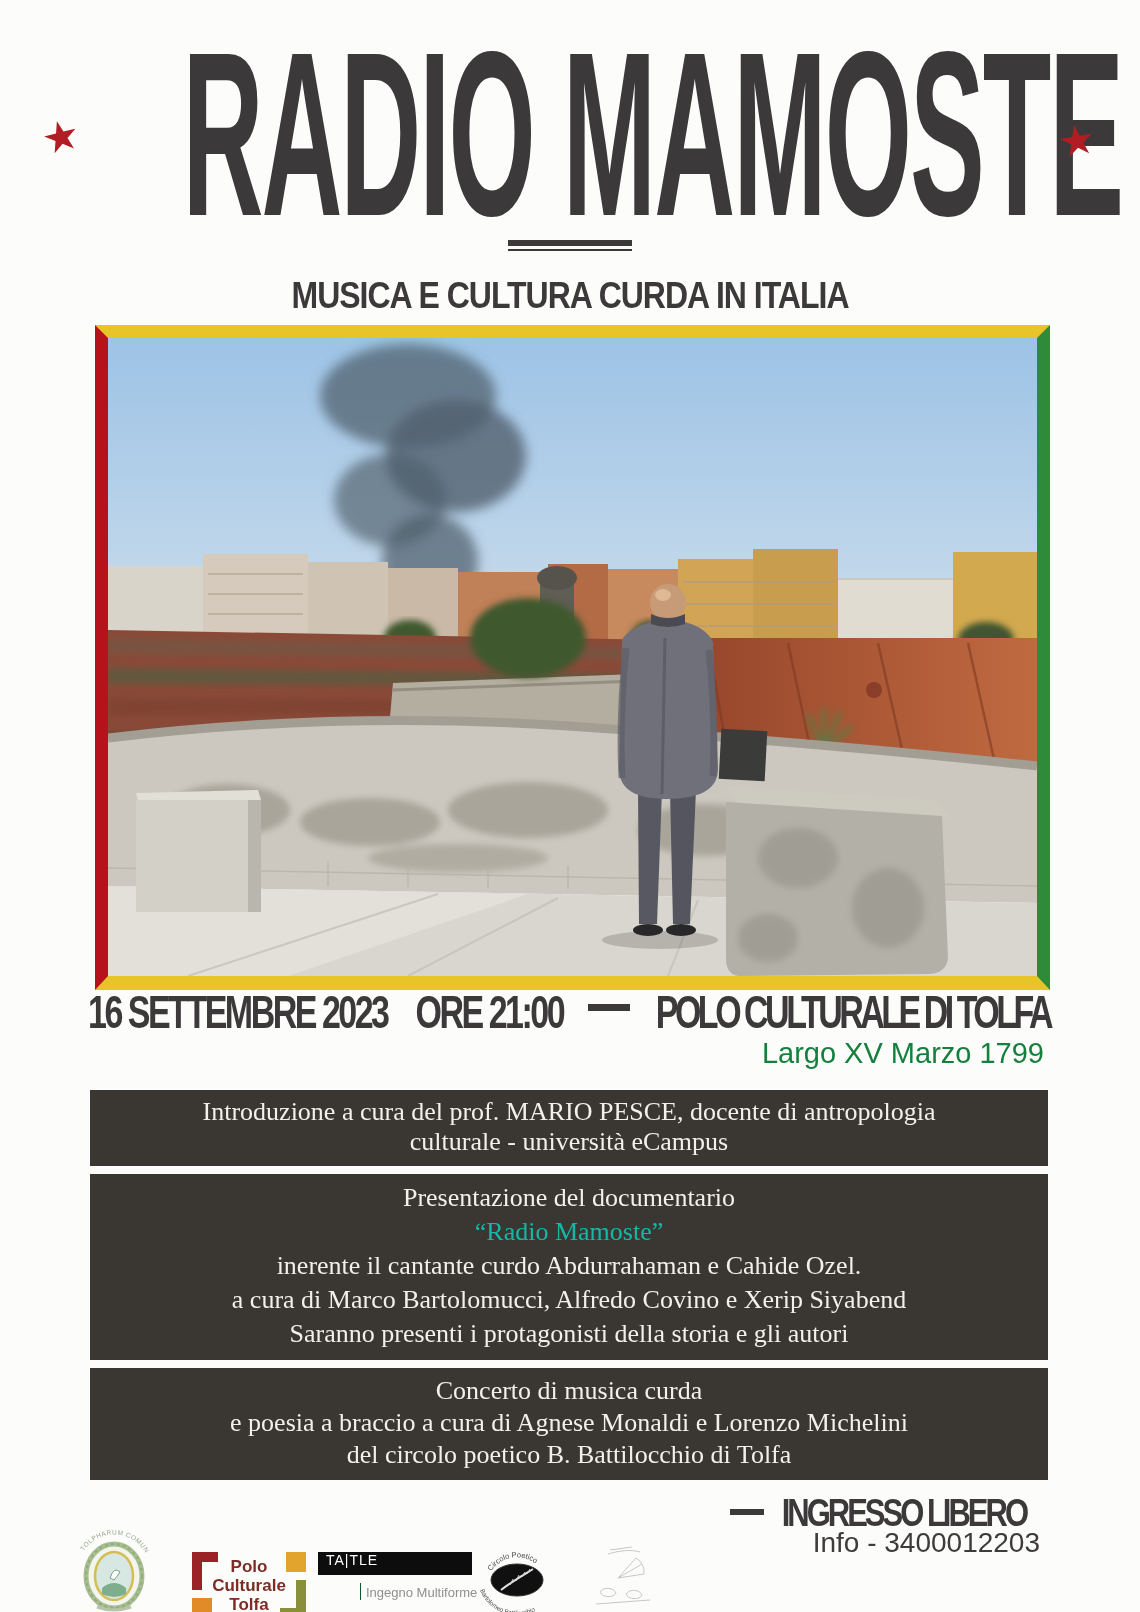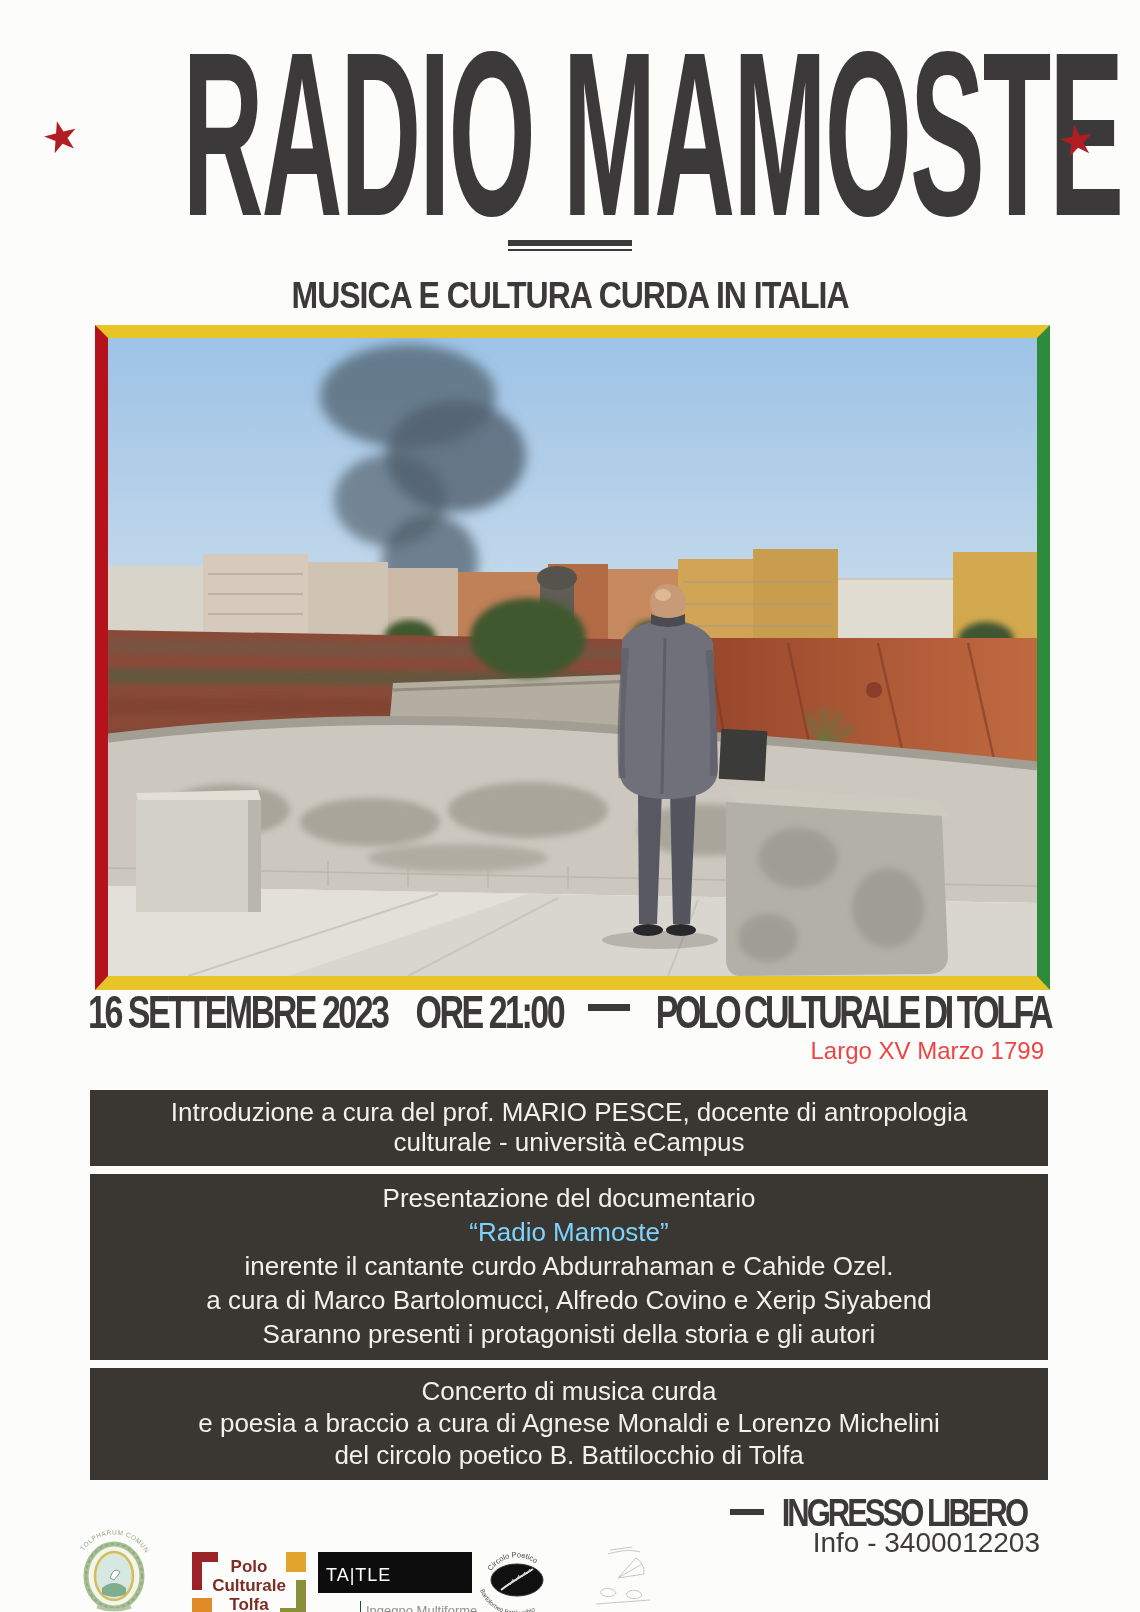--- a/index.html
+++ b/index.html
@@ -31,50 +31,50 @@
     border-left:13px solid #b5121b;border-right:13px solid #2e8b3a;
   }
   .photo-frame svg{display:block;width:100%;height:100%;}
   
   .date-row{position:absolute;top:988px;left:88px;width:962px;display:flex;align-items:flex-start;}
   .cond{display:inline-block;font-weight:700;font-size:34px;letter-spacing:-2.5px;
     white-space:nowrap;color:#3b393a;transform:scaleY(1.34);transform-origin:50% 15%;}
   .date-row .time{margin-left:28px;}
   .date-row .venue{letter-spacing:-3.5px;}
   .dash{width:42px;height:7px;background:#3b393a;margin:16px auto 0;}
-  .address{position:absolute;top:1037px;right:96px;font-size:24px;color:#ef4444;}
+  .address{position:absolute;top:1037px;right:96px;font-size:29px;color:#15803d;}
   
   .boxes{position:absolute;left:90px;top:1090px;width:958px;}
   .box{background:#3a3733;color:#f2f0ea;text-align:center;font-size:26px;
-    margin-bottom:8px;padding:7px 8px 9px;}
+    margin-bottom:8px;padding:7px 8px 9px;font-family:Liberation Serif, serif;}
   .box .ln{line-height:34px;}
   .box.first .ln{line-height:30px;}
   .box.last .ln{line-height:32px;}
-  .hl{color:#7dd3fc;}
+  .hl{color:#14b8a6;}
   
   .admission{position:absolute;top:1492px;right:114px;display:flex;align-items:center;gap:18px;}
   .dash2{width:34px;height:6px;background:#3b393a;margin-top:4px;}
   .admission .adm{font-size:31px;letter-spacing:-3px;transform:scaleY(1.28);}
   .info{position:absolute;top:1527px;right:100px;font-size:28px;color:#3e3c3b;}
   
   .logo{position:absolute;}
   .logo-comune{left:66px;top:1520px;}
   .logo-polo{left:192px;top:1552px;width:114px;height:66px;}
   .pc{position:absolute;display:block;}
   .pc.tl{left:0;top:0;width:26px;height:38px;box-sizing:border-box;
     border-left:10px solid #9b2226;border-top:10px solid #9b2226;}
   .pc.bl{left:0;bottom:0;width:20px;height:20px;background:#e08a28;}
   .pc.tr{right:0;top:0;width:20px;height:20px;background:#e2a42c;}
   .pc.br{right:0;bottom:0;width:26px;height:38px;box-sizing:border-box;
     border-right:10px solid #8a8f3a;border-bottom:10px solid #8a8f3a;}
   .polo-text{position:absolute;left:0;right:0;top:5px;text-align:center;
     font-size:17px;line-height:19px;font-weight:700;color:#7b2d26;}
   .logo-taitle{left:318px;top:1552px;width:170px;}
-  .taitle-bar{width:138px;background:#0d0d0d;color:#ffffff;font-size:18px;
-    letter-spacing:1px;padding:13px 8px 7px;}
+  .taitle-bar{width:138px;background:#0d0d0d;color:#ffffff;font-size:14px;
+    letter-spacing:1px;padding:0 8px 7px;}
   .taitle-sub{font-size:13px;color:#8f8f8f;margin:8px 0 0 42px;padding:2px 0 0 5px;
     border-left:1px solid #14532d;}
   .logo-circolo{left:466px;top:1548px;}
   .logo-sketch{left:592px;top:1536px;opacity:.75;}
 </style>
 </head>
 <body>
 
 <div class="poster">
 

